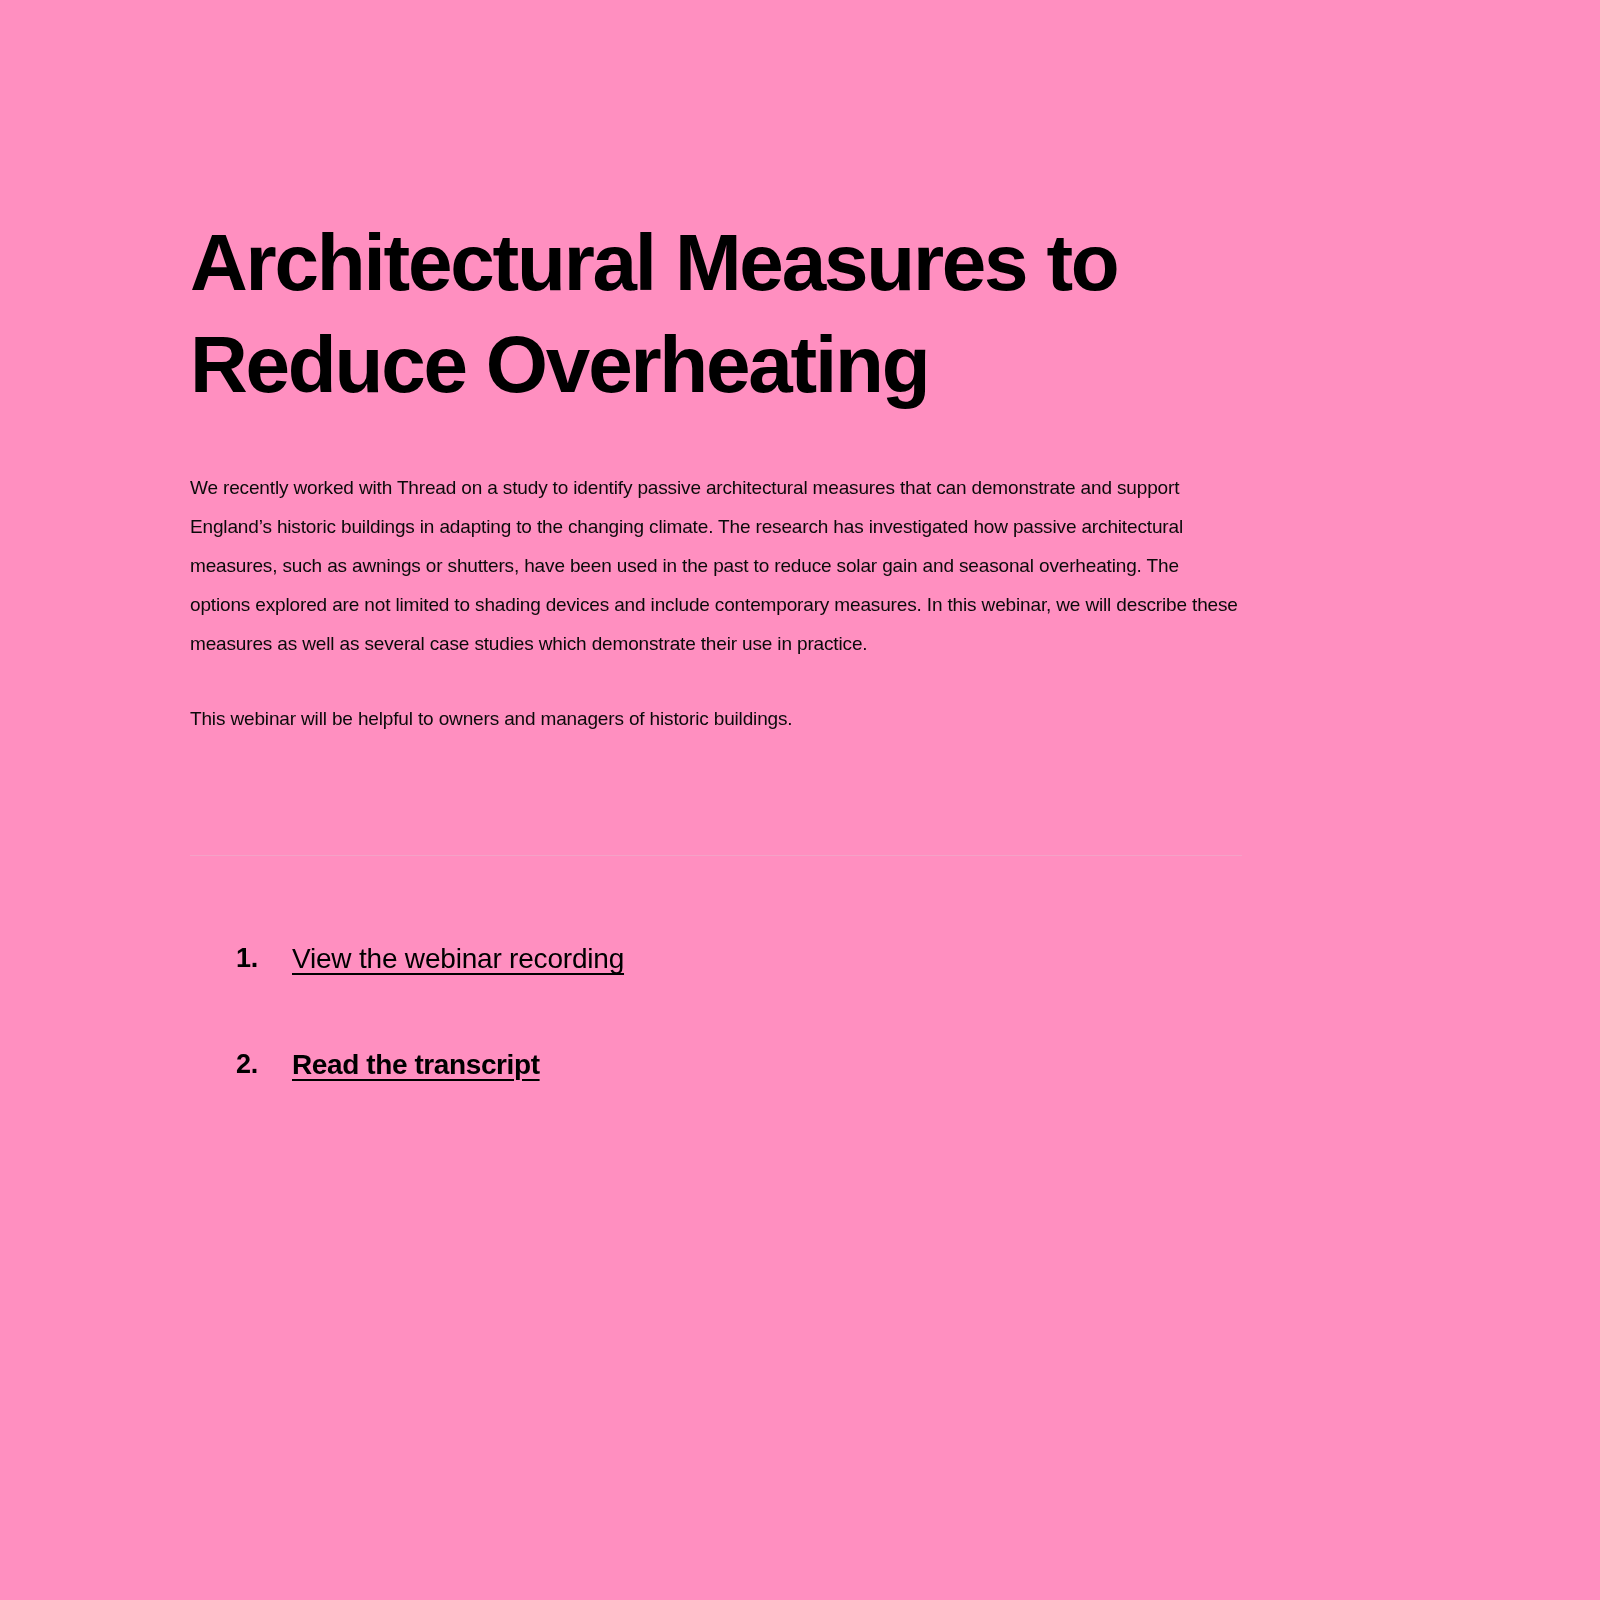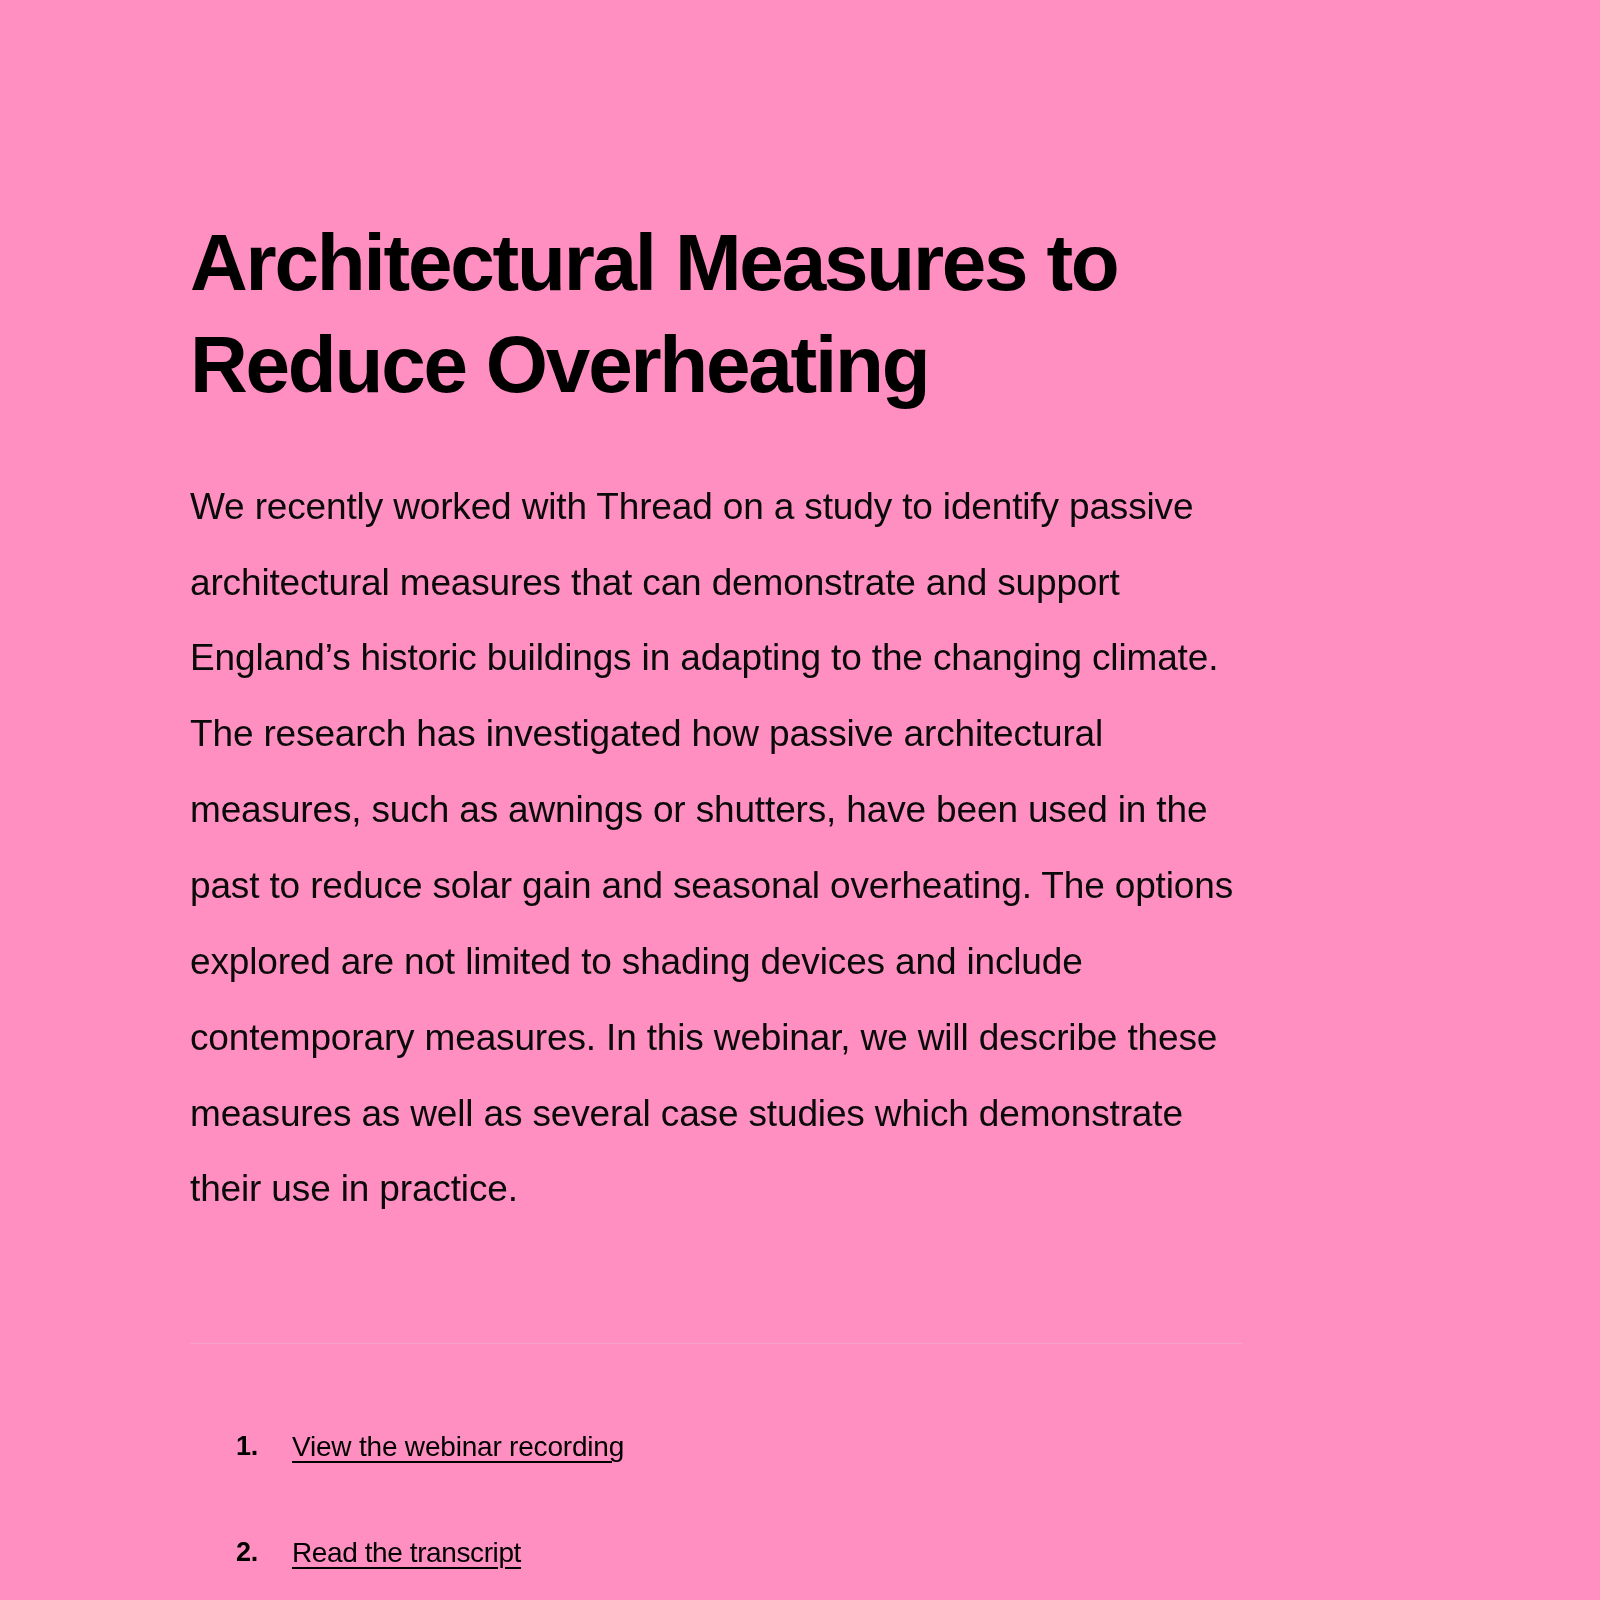--- a/index.html
+++ b/index.html
@@ -27,21 +27,21 @@
     font-size: 80px;
     line-height: 1.28;
     font-weight: 700;
     letter-spacing: -2.2px;
     color: #000000;
     max-width: 1170px;
   }
   .body-copy {
     margin: 0;
     padding-top: 52px;
-    font-size: 37px;
+    font-size: 19px;
     line-height: 2.05;
     color: #0a0a0a;
     letter-spacing: -0.15px;
     max-width: 1210px;
     font-weight: 400;
   }
   .body-copy.second {
     padding-top: 37px;
   }
   .divider {
@@ -74,38 +74,39 @@
     font-weight: 700;
     color: #000;
     font-size: 27px;
     letter-spacing: -0.3px;
   }
   .link-list a {
     color: #000000;
     text-decoration: underline;
     text-underline-offset: 5px;
     text-decoration-thickness: 2px;
-    font-weight: 400;
+    font-weight: 700;
     letter-spacing: -0.4px;
     font-size: 28px;
   }
   .link-list li.item-1 a {
     font-weight: 500;
     letter-spacing: -0.2px;
   }
 </style>
 </head>
 <body>
 
 <div class="page">
 
   <h1 class="title">Architectural Measures to Reduce Overheating</h1>
 
   <p class="body-copy">We recently worked with Thread on a study to identify passive architectural measures that can demonstrate and support England’s historic buildings in adapting to the changing climate. The research has investigated how passive architectural measures, such as awnings or shutters, have been used in the past to reduce solar gain and seasonal overheating. The options explored are not limited to shading devices and include contemporary measures. In this webinar, we will describe these measures as well as several case studies which demonstrate their use in practice.</p>
 
+  <p class="body-copy second">This webinar will be helpful to owners and managers of historic buildings.</p>
 
   <div class="divider"></div>
 
   <ol class="link-list">
     <li class="item-1">
       <a href="#">View the webinar recording</a>
     </li>
     <li class="item-2">
       <a href="#">Read the transcript</a>
     </li>

